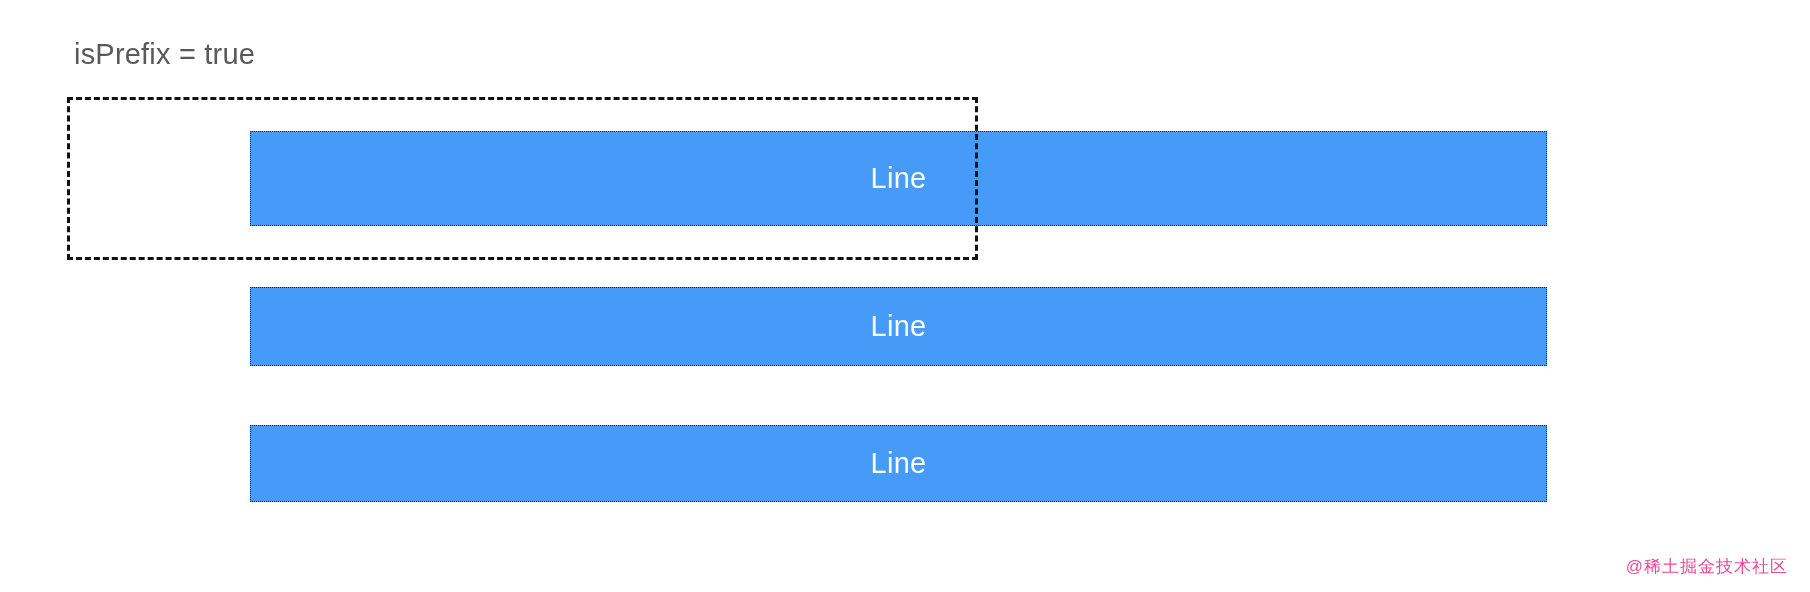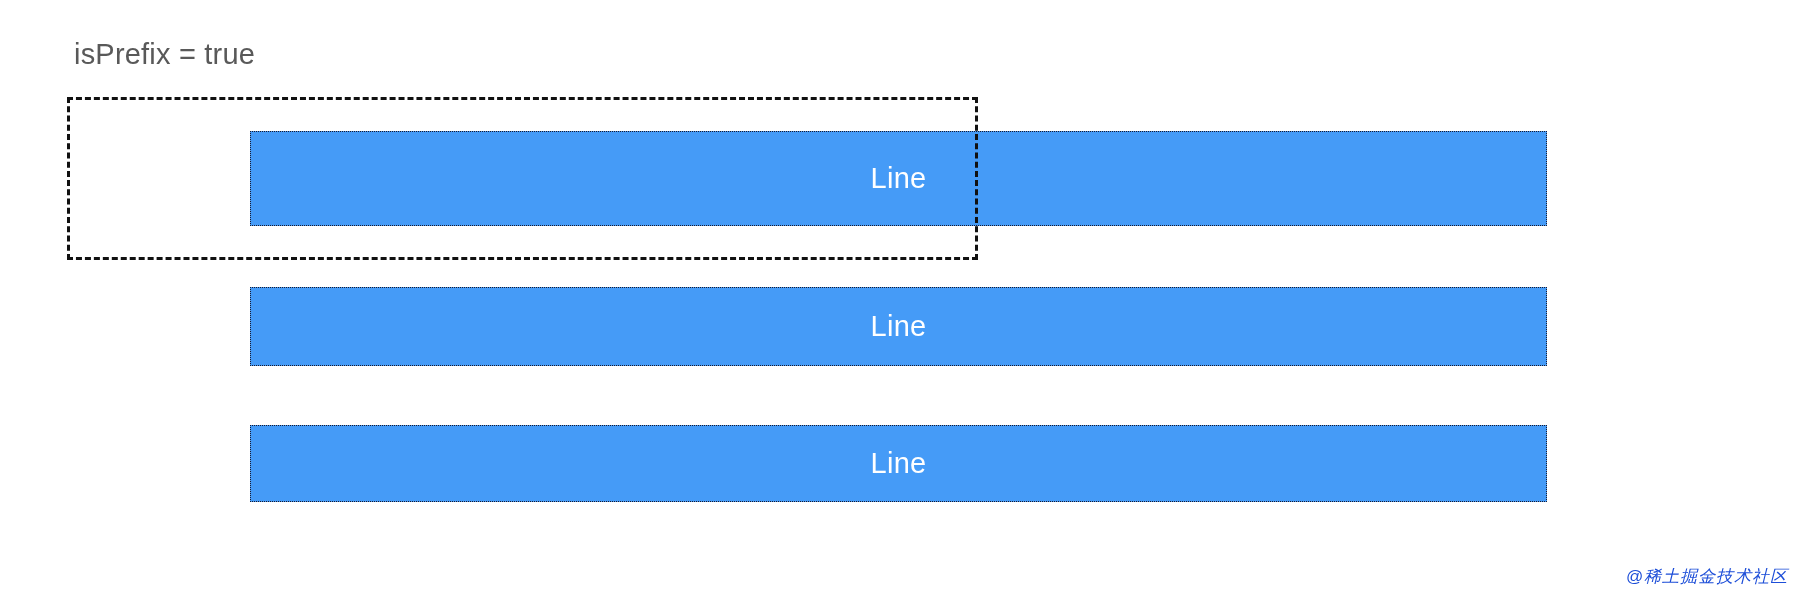--- a/index.html
+++ b/index.html
@@ -70,27 +70,26 @@
     letter-spacing: 0.3px;
     line-height: 1;
     user-select: none;
     text-align: center;
   }
 
   
   .watermark {
     position: absolute;
     right: 22px;
-    bottom: 4px;
+    bottom: 14px;
     font-size: 17px;
-    color: #1d4ed8;
+    color: #ec4899;
     letter-spacing: 1px;
     white-space: nowrap;
     z-index: 4;
-    font-style: italic;
   }
 </style>
 </head>
 <body>
 
 <div class="canvas">
 
   <div class="title">isPrefix = true</div>
 
   <div class="selection-box"></div>

